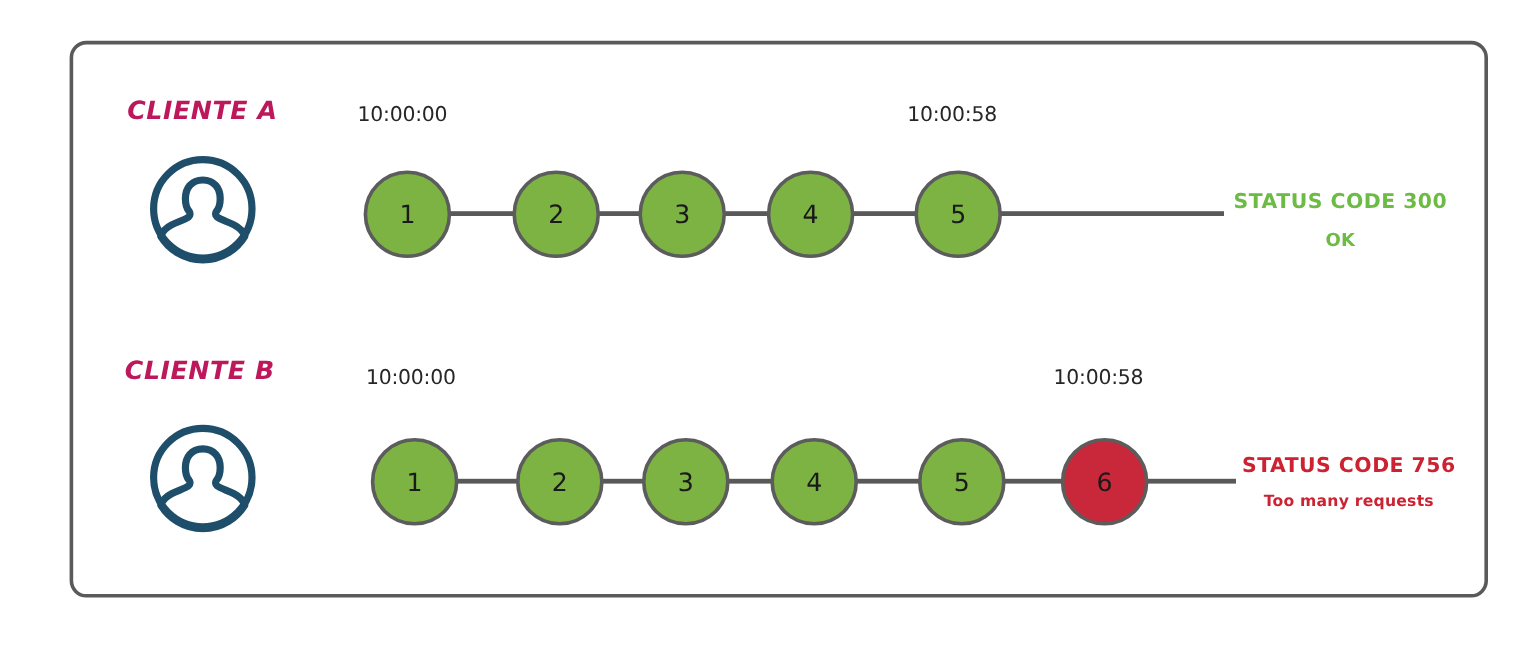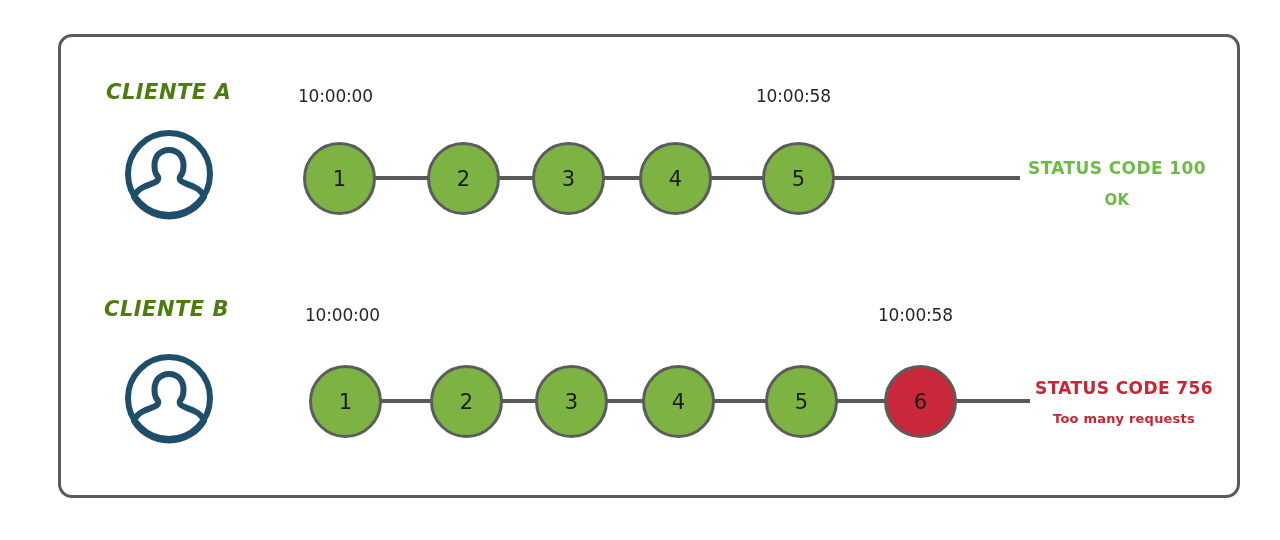--- a/index.html
+++ b/index.html
@@ -23,21 +23,21 @@
 
   .row{position:absolute;left:0;top:0;width:100%;height:100%;}
 
   .client-label{
     position:absolute;
     font-family:"DejaVu Sans", sans-serif;
     font-size:21px;
     font-weight:600;
     font-style:italic;
     letter-spacing:0.5px;
-    color:#4d7c0f;
+    color:#be185d;
     white-space:nowrap;
   }
 
   .avatar{position:absolute;width:92px;height:92px;}
 
   .timestamp{
     position:absolute;
     font-family:"DejaVu Sans", sans-serif;
     font-size:17px;
     font-weight:normal;
@@ -104,21 +104,21 @@
 
     <div class="track" style="left:306px;top:176px;width:714px;"></div>
 
     <div class="node green" style="left:303px;top:142px;">1</div>
     <div class="node green" style="left:427px;top:142px;">2</div>
     <div class="node green" style="left:532px;top:142px;">3</div>
     <div class="node green" style="left:639px;top:142px;">4</div>
     <div class="node green" style="left:762px;top:142px;">5</div>
 
     <div class="status ok" style="left:1026px;top:158px;width:182px;">
-      <span class="l1">STATUS CODE 100</span>
+      <span class="l1">STATUS CODE 300</span>
       <span class="l2">OK</span>
     </div>
   </div>
 
   <div class="row">
 
     <div class="client-label" style="left:104px;top:297px;">CLIENTE B</div>
 
     <div class="avatar" style="left:123px;top:352px;">
       <svg width="92" height="92" viewBox="0 0 92 92">

